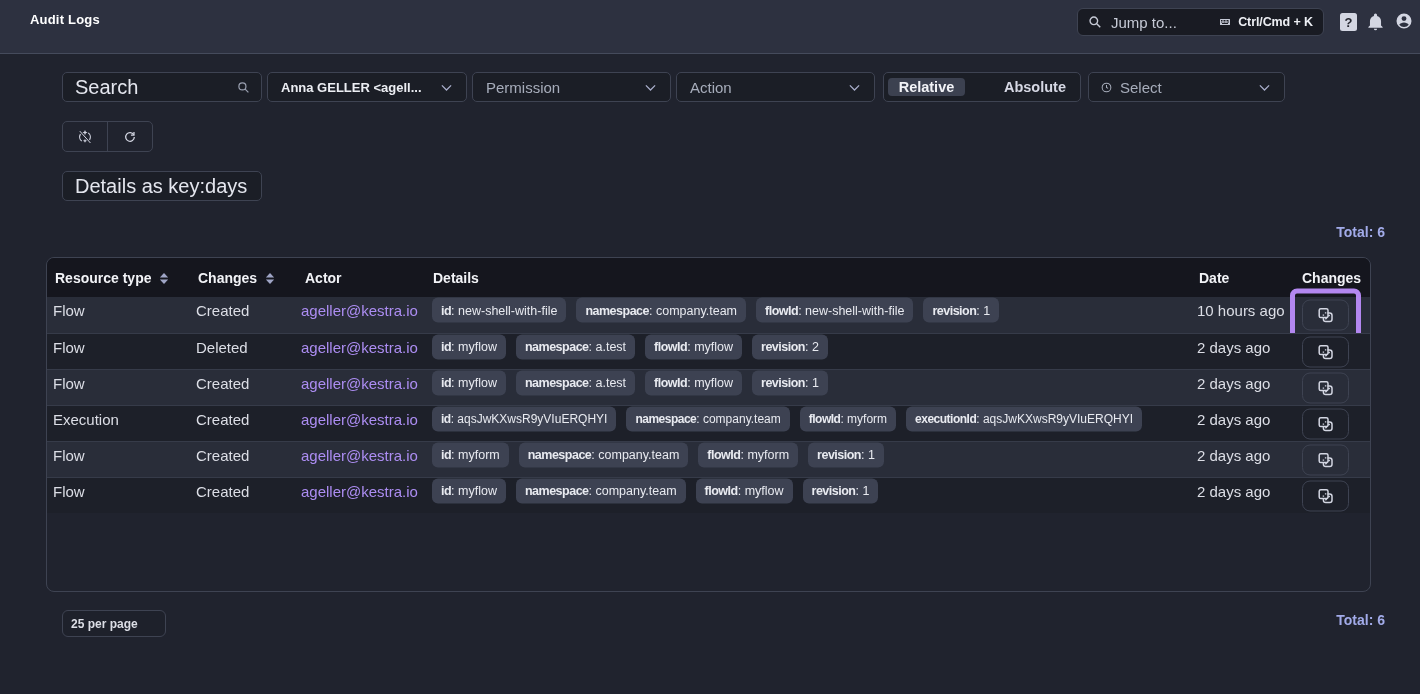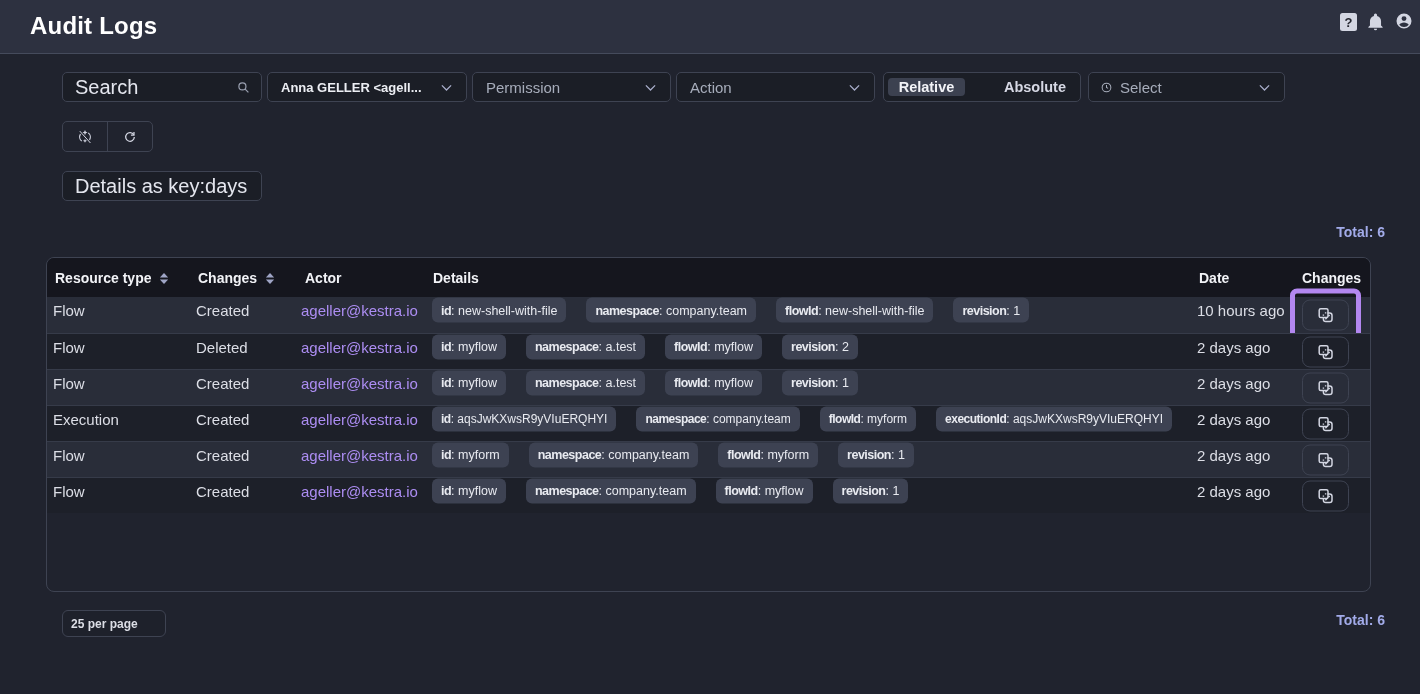--- a/index.html
+++ b/index.html
@@ -1,21 +1,21 @@
 <!DOCTYPE html>
 <html><head>
 <meta charset="utf-8">
 <style>
   * { margin:0; padding:0; box-sizing:border-box; }
   html,body { width:1420px; height:694px; overflow:hidden; }
   body { background:#20232E; font-family:"Liberation Sans", sans-serif; position:relative; }
 
   
   #navbar { position:absolute; top:0; left:0; width:1420px; height:54px; background:#2D3140; border-bottom:1px solid #454B5C; }
-  #title { position:absolute; left:30px; top:12px; font-size:24px; font-weight:bold; color:#FFFFFF; letter-spacing:0.2px; }
+  #title { position:absolute; left:30px; top:12px; font-size:13px; font-weight:bold; color:#FFFFFF; letter-spacing:0.2px; }
   #jumpbox { position:absolute; left:1077px; top:8px; width:247px; height:28px; background:#191B23; border:1px solid #3E4352; border-radius:6px; display:flex; align-items:center; }
   #jumpbox .mag { margin-left:10px; }
   #jumpbox .jt { color:#C6CAD6; font-size:15px; margin-left:9px; flex:1; }
   #jumpbox .kb { margin-right:7px; }
   #jumpbox .keys { color:#EDEFF4; font-size:12.5px; font-weight:bold; margin-right:10px; letter-spacing:-0.1px; }
   .navicon { position:absolute; top:0; }
 
   
   .finput { position:absolute; height:30px; background:#1B1E26; border:1px solid #3E4352; border-radius:5px; display:flex; align-items:center; }
   .ph-bright { color:#E4E6EE; font-size:20px; }
@@ -57,37 +57,48 @@
   #table { position:absolute; left:46px; top:257px; width:1325px; height:335px; border:1px solid #3E4352; border-radius:8px; overflow:hidden; }
   #thead { height:39px; background:#15161E; display:flex; align-items:center; position:relative; }
   #thead span { font-size:14px; font-weight:bold; color:#F2F3F7; position:absolute; }
   .row { height:36px; position:relative; border-top:1px solid #363B49; }
   .row.odd { background:#292D39; }
   .row.even { background:#1D2029; }
   .cell { position:absolute; top:calc(50% - 5px); transform:translateY(-50%); font-size:15px; color:#DCDEE6; white-space:nowrap; }
   .c1 { left:6px; }
   .c2 { left:149px; }
   .c3 { left:254px; color:#AC8DF2; }
-  .c4 { left:385px; display:flex; gap:20px; }
+  .c4 { left:385px; display:flex; gap:10px; }
   .c4s .chip { font-size:12px; }
   .c5 { left:1150px; }
   .chip { background:#3D4252; border-radius:6px; height:25px; display:flex; align-items:center; padding:0 9px; font-size:12.5px; color:#E8EAF0; }
   .chip b { font-weight:bold; letter-spacing:-0.5px; }
   .cbtn { position:absolute; left:1255px; top:50%; transform:translateY(-50%); width:47px; height:31px; border:1px solid #3E4352; border-radius:8px; display:flex; align-items:center; justify-content:center; }
   .ring { position:absolute; left:1243px; top:50%; transform:translateY(-50%); width:71px; height:53px; border:5px solid #B387F0; border-radius:7px; }
 
   
   #perpage { position:absolute; left:62px; top:610px; height:27px; width:104px; border:1px solid #3E4352; border-radius:6px; display:flex; align-items:center; background:#1E212B;gap:40px; }
   #perpage span { margin-left:8px; font-size:12px; font-weight:bold; color:#DCDEE6; white-space:nowrap; }
 </style>
 </head>
 <body>
 
 <div id="navbar">
   <div id="title">Audit Logs</div>
+  <div id="jumpbox">
+    <svg class="mag" width="14" height="14" viewBox="0 0 24 24" fill="none" stroke="#C6CAD6" stroke-width="2.4">
+        <circle cx="10" cy="10" r="6.5"></circle>
+        <line x1="15" y1="15" x2="21" y2="21"></line>
+      </svg>
+    <span class="jt">Jump to...</span>
+    <svg class="kb" width="12" height="12" viewBox="0 0 24 24" fill="#C6CAD6">
+        <path d="M3 6h18a1 1 0 0 1 1 1v10a1 1 0 0 1-1 1H3a1 1 0 0 1-1-1V7a1 1 0 0 1 1-1zm1 2v2h2V8H4zm3 0v2h2V8H7zm3 0v2h2V8h-2zm3 0v2h2V8h-2zm3 0v2h2V8h-2zm3 0v2h1V8h-1zM4 11v2h2v-2H4zm3 0v2h2v-2H7zm3 0v2h2v-2h-2zm3 0v2h2v-2h-2zm3 0v2h4v-2h-4zM6 14v2h12v-2H6z"></path>
+      </svg>
+    <span class="keys">Ctrl/Cmd + K</span>
+  </div>
   <svg class="navicon" style="left:1340px; top:13px;" width="17" height="18" viewBox="0 0 17 18">
       <rect x="0" y="0" width="17" height="18" rx="2.5" fill="#D3D6E2"></rect>
       <text x="8.5" y="13.5" font-size="13" font-weight="bold" fill="#23252E" text-anchor="middle" font-family="Liberation Sans">?</text>
     </svg>
   <svg class="navicon" style="left:1366px; top:11px;" width="19" height="21" viewBox="0 0 24 24" fill="#D3D6E2">
       <path d="M12 2a2 2 0 0 1 2 2v1a7 7 0 0 1 5 6.7V17l2 2v1H3v-1l2-2v-5.3A7 7 0 0 1 10 5V4a2 2 0 0 1 2-2zm-2 19h4a2 2 0 0 1-4 0z"></path>
     </svg>
   <svg class="navicon" style="left:1395px; top:12px;" width="18" height="18" viewBox="0 0 24 24" fill="#D3D6E2">
       <path d="M12 2a10 10 0 1 1 0 20 10 10 0 0 1 0-20zm0 3.5a3.3 3.3 0 1 0 0 6.6 3.3 3.3 0 0 0 0-6.6zm0 8.5c-2.7 0-5.2 1.2-6.3 3.1A8 8 0 0 0 12 20a8 8 0 0 0 6.3-2.9C17.2 15.2 14.7 14 12 14z"></path>
     </svg>

